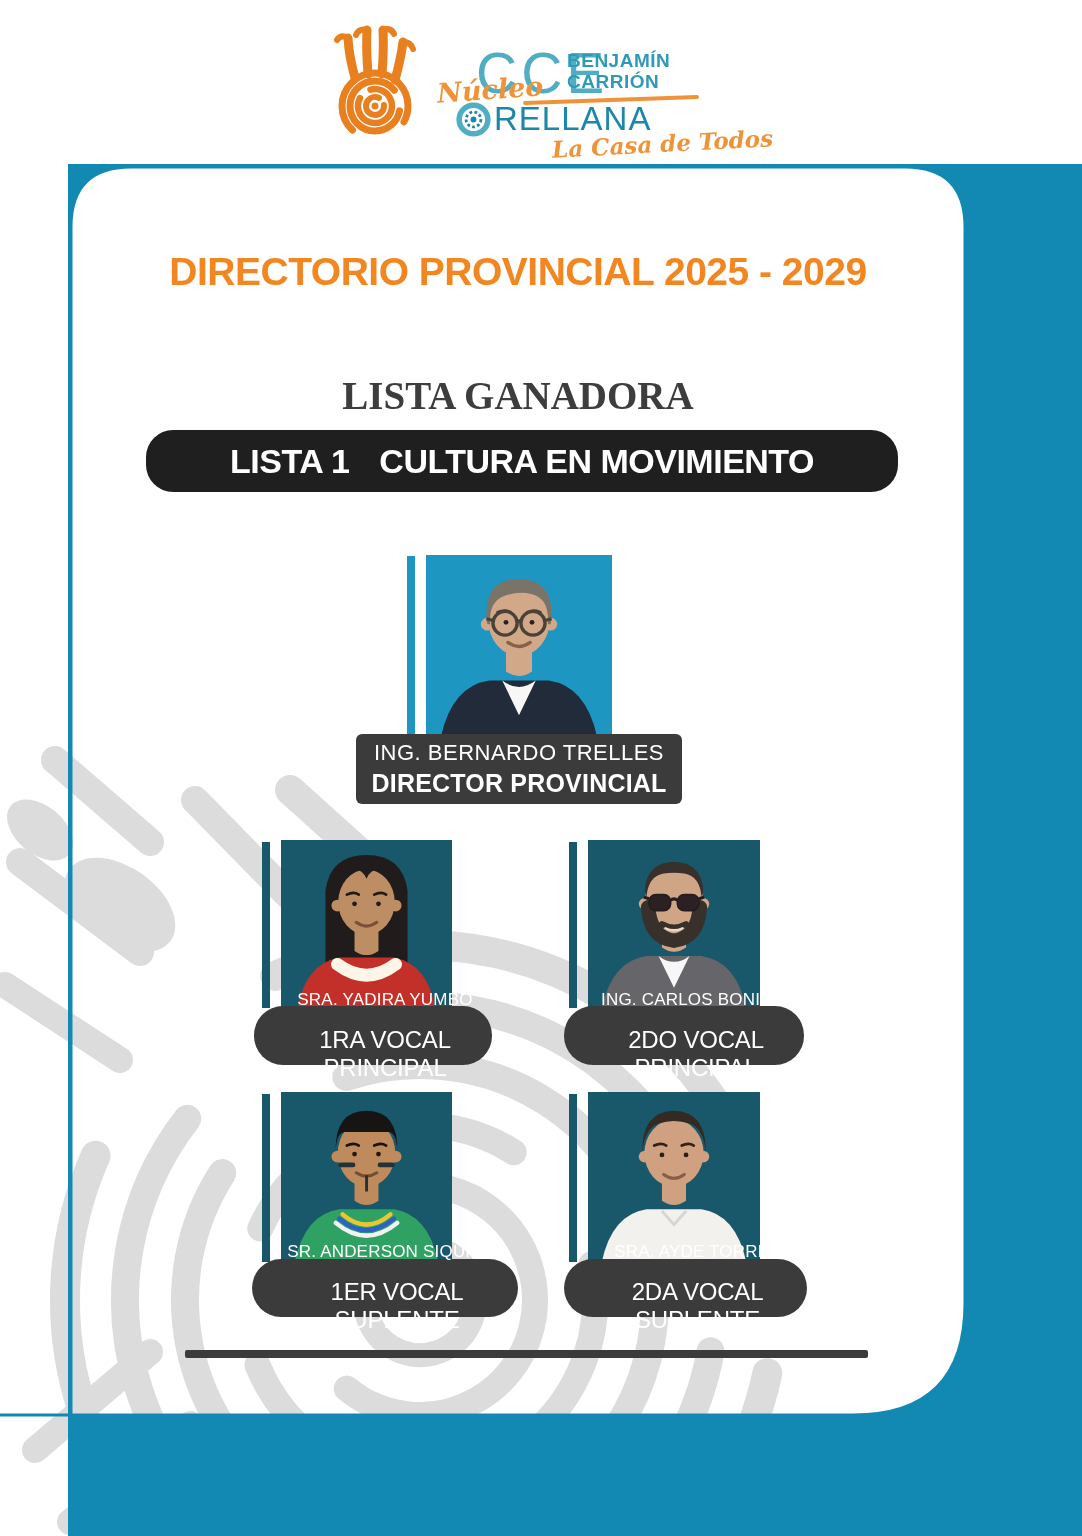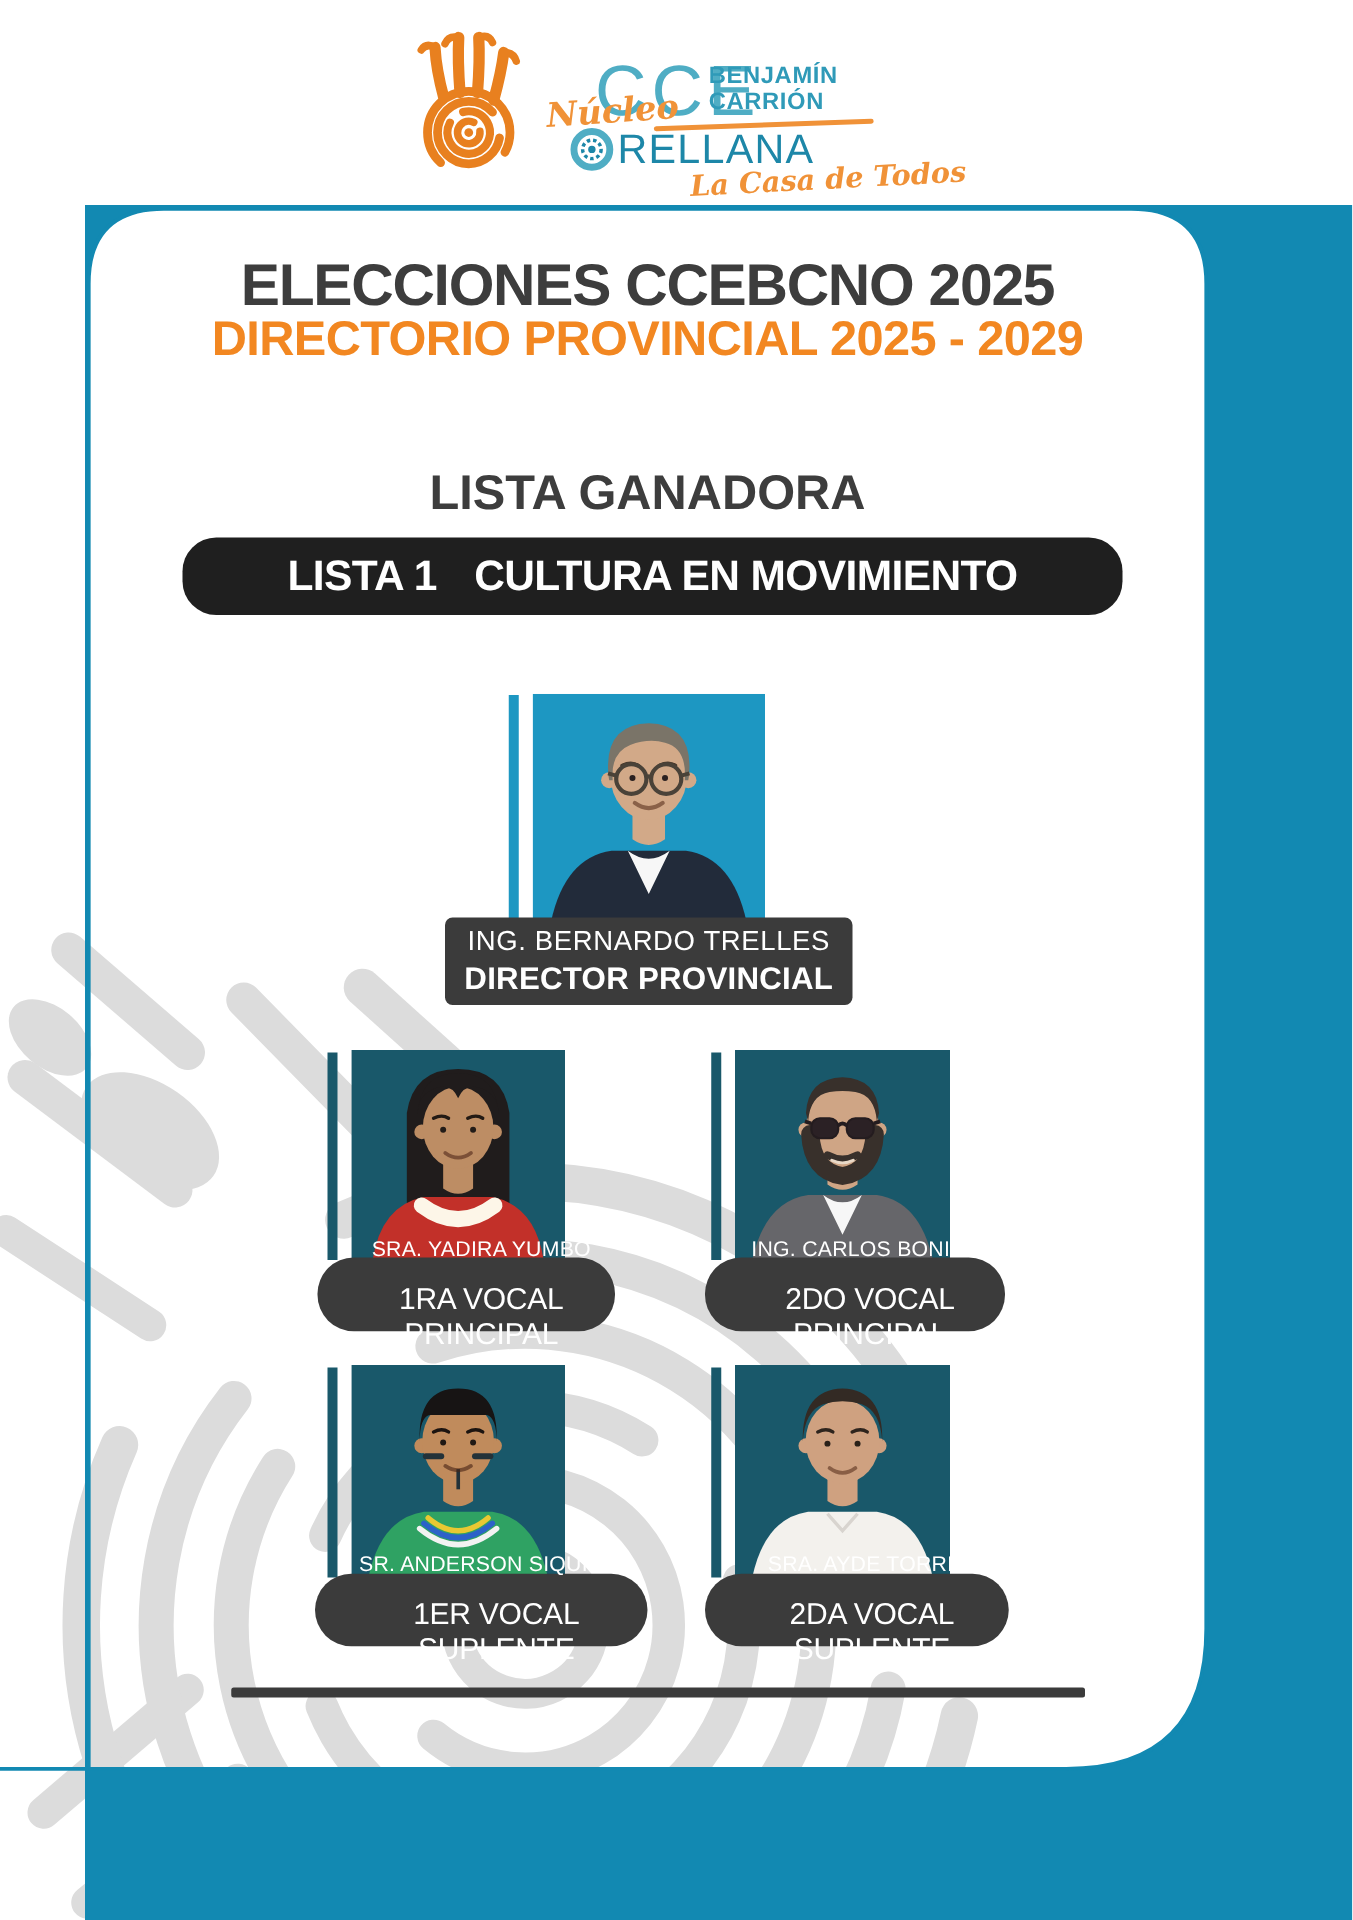--- a/index.html
+++ b/index.html
@@ -29,21 +29,21 @@
                  font-size:33px;font-weight:400;color:var(--logo-orellana);letter-spacing:1px;}
   .logo-donut{width:37px;height:37px;}
   .logo-tagline{position:absolute;left:552px;top:130px;font-family:"DejaVu Serif",serif;
                 font-style:italic;font-size:23px;font-weight:700;color:var(--logo-script);
                 transform:rotate(-3deg);}
 
   
   .center-band{position:absolute;left:71px;width:894px;text-align:center;margin:0;}
   .title{top:200px;font-size:47px;font-weight:900;color:var(--c-dark);letter-spacing:-1px;}
   .subtitle{top:250px;font-size:39px;font-weight:800;color:var(--c-orange);letter-spacing:-.5px;}
-  .winner-heading{top:373px;font-size:39px;font-weight:800;color:var(--c-dark);letter-spacing:0;}
+  .winner-heading{top:373px;font-size:39px;font-weight:800;color:var(--c-dark);letter-spacing:0;font-family:Liberation Serif, serif;}
 
   .pill{position:absolute;left:146px;top:430px;width:752px;height:62px;border-radius:27px;
         background:var(--c-pill);display:flex;align-items:center;justify-content:center;gap:30px;
         color:#fff;font-size:34px;font-weight:800;letter-spacing:-.5px;}
 
   
   .stripe{position:absolute;width:8px;}
   .stripe.light{background:var(--c-tealLight);}
   .stripe.dark{background:var(--c-tealDark);}
   .photo{position:absolute;overflow:hidden;}
@@ -116,21 +116,20 @@
   <div class="logo-orellana">
     <svg class="logo-donut" viewBox="0 0 40 40">
       <circle cx="20" cy="20" r="15.5" fill="none" stroke="var(--logo-cce)" stroke-width="6"></circle>
       <circle cx="20" cy="20" r="8" fill="none" stroke="var(--logo-orellana)" stroke-width="3" stroke-dasharray="3 2.5"></circle>
       <circle cx="20" cy="20" r="3.2" fill="var(--logo-orellana)"></circle>
     </svg>
     <span>RELLANA</span>
   </div>
   <div class="logo-tagline">La Casa de Todos</div>
 
-  <h1 class="center-band title">ELECCIONES CCEBCNO 2025</h1>
   <h2 class="center-band subtitle">DIRECTORIO PROVINCIAL 2025 - 2029</h2>
   <div class="center-band winner-heading">LISTA GANADORA</div>
   <div class="pill">
     <span>LISTA 1</span>
     <span>CULTURA EN MOVIMIENTO</span>
   </div>
 
   <div class="stripe light" style="left:407px;top:556px;height:180px"></div>
   <div class="photo" style="left: 426px; top: 555px; width: 186px; height: 182px; --bg: #1d97c2; --skin: #d2a988; --hair: #7a7468; --top: #222b3a; --shirt: #f7f7f7; --frame: #4a4238;">
     <svg viewBox="0 0 100 100" preserveAspectRatio="none">

